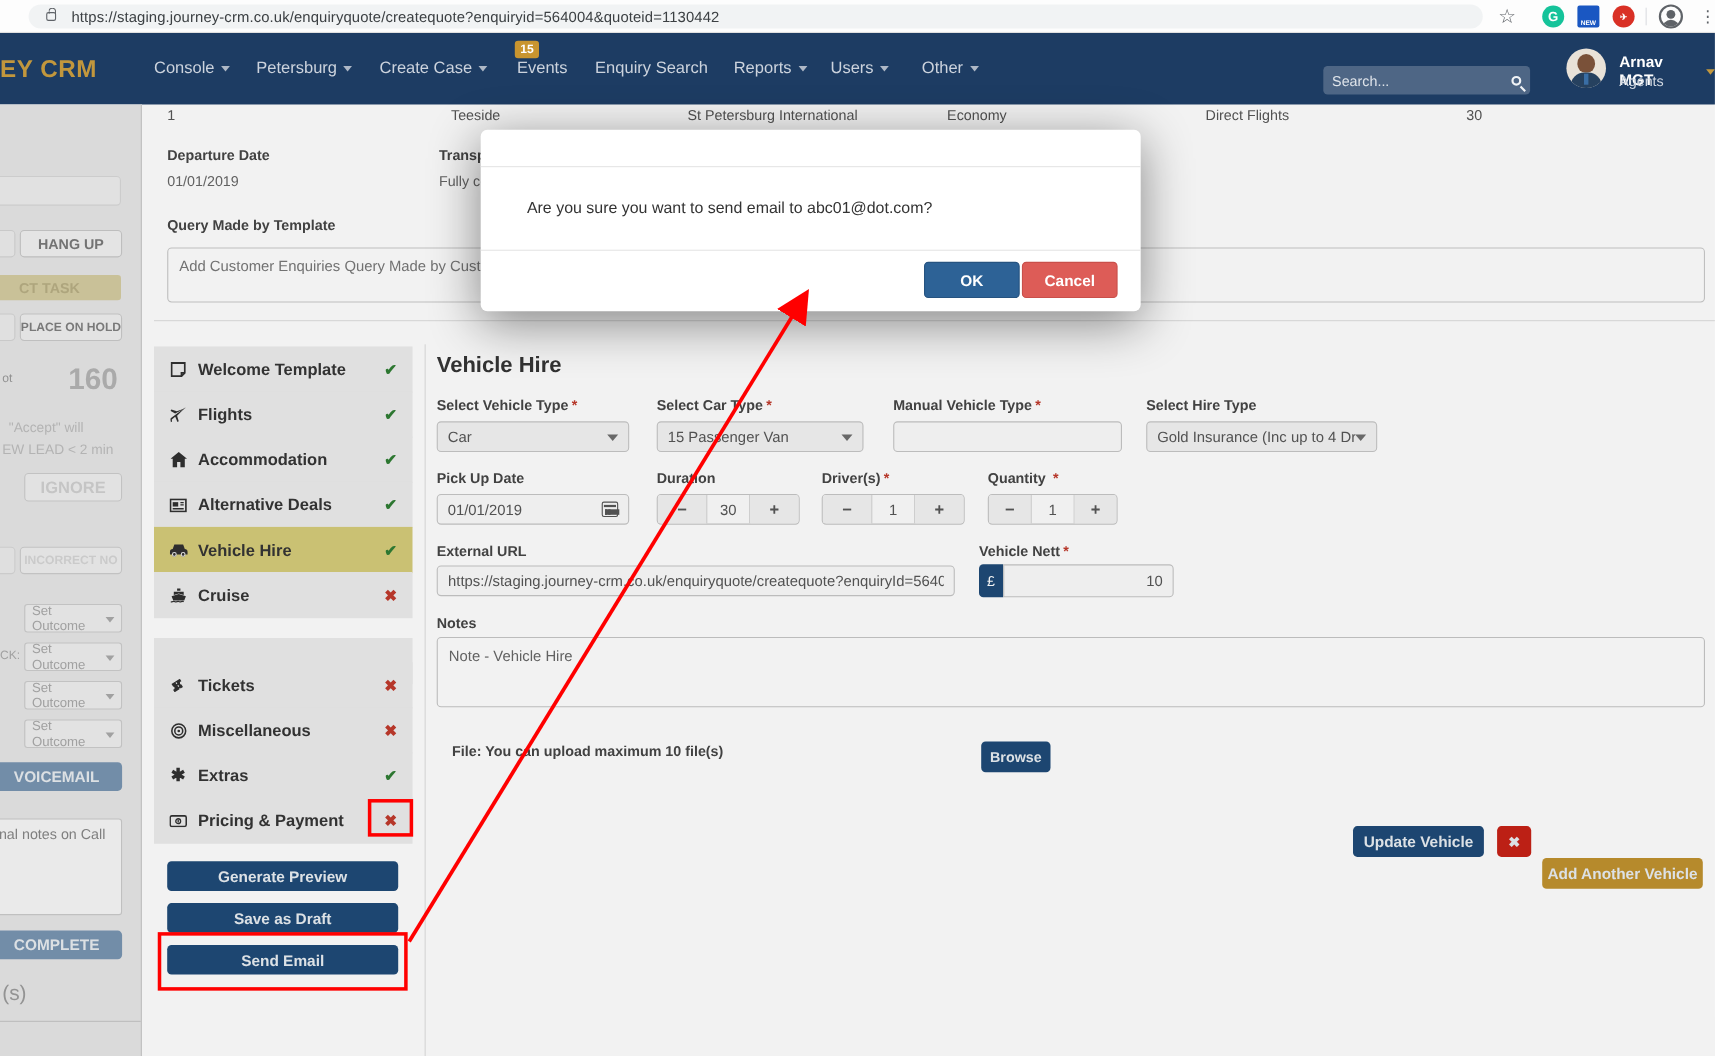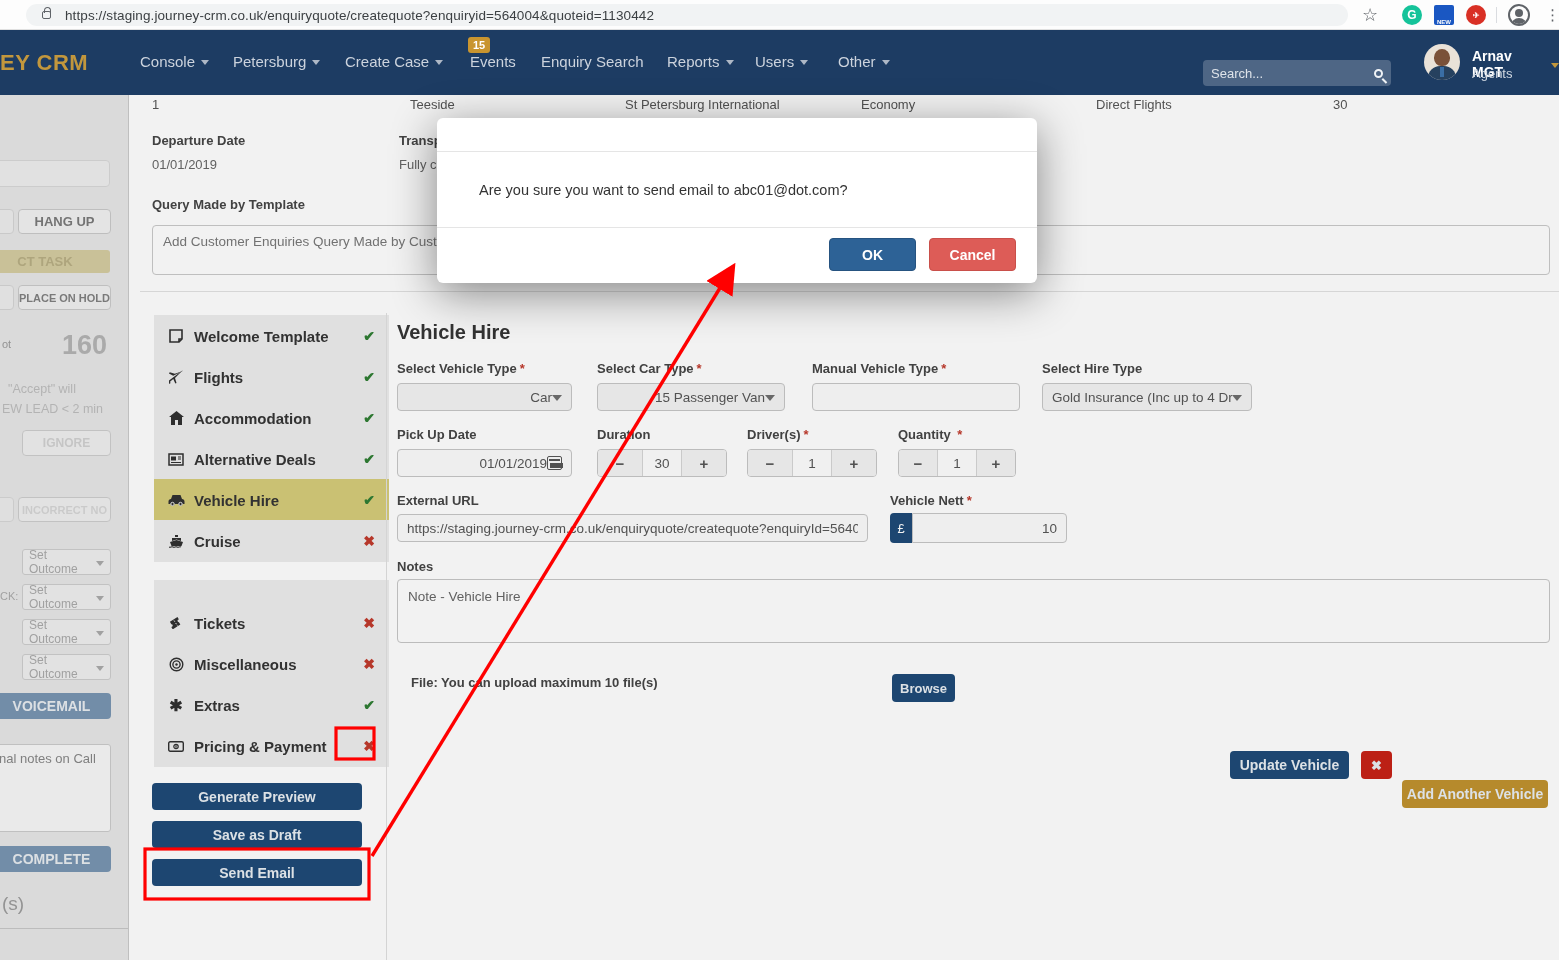--- a/index.html
+++ b/index.html
@@ -52,49 +52,49 @@
 
   
   #phone { left:0; top:95px; width:129px; height:865px; background:#e6e6e6; border-right:1px solid #c9c9c9; }
   .ppbtn { border:1px solid #c3c3c3; background:#f3f3f3; border-radius:4px; font-size:12px; font-weight:bold; color:#666; display:flex; align-items:center; justify-content:center; white-space:nowrap; overflow:hidden; }
   .ppfade { opacity:.45; }
   .ppblue { background:#5d80a5; color:#e9eef3; font-size:14px; font-weight:bold; border-radius:4px; display:flex; align-items:center; justify-content:center; opacity:.8; }
   .outc { left:22px; width:89px; height:26px; background:#f0f0f0; border:1px solid #c6c6c6; border-radius:3px; color:#9a9a9a; font-size:12px; display:flex; align-items:center; justify-content:space-between; padding:0 6px; opacity:.8; }
   .outc .caret { border-top-color:#9a9a9a; }
 
   
-  .mitem { left:140px; width:235px; height:42px; background:#ececec; display:flex; align-items:center; cursor:pointer;margin-left:14px; }
+  .mitem { left:140px; width:235px; height:42px; background:#ececec; display:flex; align-items:center; cursor:pointer; }
   .mitem.active { background:#d5cb79; }
   .mitem .micon { width:18px; margin-left:13px; text-align:center; color:#2f2f2f; font-size:14px; flex:none; display:flex; justify-content:center; }
   .mitem .mlabel { margin-left:9px; font-size:15px; font-weight:bold; color:#333; }
   .mstatus { position:absolute; right:14px; font-size:14px; font-weight:bold; }
   .ok { color:#2e7d32; } .bad { color:#c0392b; }
   .navyb { background:#1d4976; color:#e8edf2; font-weight:bold; font-size:14px; border:none; border-radius:4px; display:flex; align-items:center; justify-content:center; cursor:pointer; }
 
   
   #vdiv { left:386px; top:313px; width:1px; height:647px; background:#e0e0e0; }
   #vtitle { left:397px; top:321px; font-size:20px; font-weight:bold; color:#333; }
-  .selbox { height:28px; background:#f3f3f3; border:1px solid #c6c6c6; border-radius:4px; display:flex; align-items:center; justify-content:flex-end; padding:0 9px; font-size:13.5px; color:#555; cursor:pointer; }
+  .selbox { height:28px; background:#f3f3f3; border:1px solid #c6c6c6; border-radius:4px; display:flex; align-items:center; justify-content:space-between; padding:0 9px; font-size:13.5px; color:#555; cursor:pointer; }
   .selbox .caret { border-top-color:#6d6d6d; border-left-width:5px; border-right-width:5px; border-top-width:6px; }
   .txtin { height:28px; background:#fbfbfb; border:1px solid #c6c6c6; border-radius:4px; font-family:"Liberation Sans",sans-serif; font-size:13.5px; color:#555; padding:0 9px; }
   .stepper { height:28px; display:flex; border:1px solid #c6c6c6; border-radius:4px; overflow:hidden; background:#fdfdfd; }
   .stepper .sbtn { width:44px; background:#f3f3f3; display:flex; align-items:center; justify-content:center; font-size:15px; font-weight:bold; color:#555; cursor:pointer; }
   .stepper .sval { flex:1; display:flex; align-items:center; justify-content:center; font-size:13.5px; color:#555; border-left:1px solid #d5d5d5; border-right:1px solid #d5d5d5; }
   .calic { width:15px; height:14px; border:1.5px solid #555; border-radius:2px; position:relative; }
   .calic:before { content:""; position:absolute; left:1px; top:2px; right:1px; height:1.5px; background:#555; }
   .calic:after { content:""; position:absolute; left:2px; top:6px; width:8px; height:5px; background:linear-gradient(#555,#555); box-shadow:0 0 0 0; border-left:5px double #555; }
   #nettcur { width:22px; height:30px; background:#1d4976; color:#fff; font-size:13px; border-radius:4px 0 0 4px; display:flex; align-items:center; justify-content:center; }
   #notesbox { left:397px; top:579px; width:1153px; height:64px; border:1px solid #c6c6c6; border-radius:4px; font-family:"Liberation Sans",sans-serif; font-size:13.5px; color:#666; padding:9px 10px; resize:none; background:#fff; }
 
   
   #backdrop { left:0; top:95px; width:1559px; height:865px; background:rgba(40,40,40,.06); z-index:8; }
   #modal { left:437px; top:118px; width:600px; height:165px; background:#fff; border-radius:6px; box-shadow:0 10px 45px rgba(0,0,0,.45); z-index:10; }
   #modal .mhead { height:34px; border-bottom:1px solid #e5e5e5; }
   #modal .mbody { height:76px; border-bottom:1px solid #e5e5e5; display:flex; align-items:center; padding-left:42px; font-size:14.5px; color:#333; }
-  #modal .mfoot { height:53px; display:flex; align-items:center; justify-content:flex-end; gap:13px; padding-right:21px; }
+  #modal .mfoot { height:53px; display:flex; align-items:center; justify-content:flex-end; gap:2px; padding-right:21px; }
   .mbtn { width:87px; height:33px; border-radius:4px; font-size:14px; font-weight:bold; color:#fff; display:flex; align-items:center; justify-content:center; cursor:pointer; }
   #okbtn { background:#2d6296; border:1px solid #265380; }
   #cancelbtn { background:#dd5c57; border:1px solid #c94f4a; }
 
   
   #anno { left:0; top:0; width:1559px; height:960px; z-index:20; pointer-events:none; }
 
   
   svg.mic { display:block; }
 </style>
@@ -211,21 +211,21 @@
 
     <div class="abs ppbtn" style="left:-24px;top:190px;width:38px;height:25px;opacity:.5;"></div>
     <div class="abs ppbtn" style="left:18px;top:190px;width:93px;height:25px;opacity:.8;font-size:11px;">PLACE ON HOLD</div>
 
     <span class="abs" style="left:2px;top:243px;font-size:11px;color:#9a9a9a;">ot</span>
     <span class="abs" style="left:62px;top:235px;font-size:27px;font-weight:bold;color:#b3b3b3;">160</span>
 
     <span class="abs" style="left:8px;top:287px;font-size:12.5px;color:#bdbdbd;">"Accept" will</span>
     <span class="abs" style="left:2px;top:307px;font-size:12.5px;color:#bdbdbd;">EW LEAD &lt; 2 min</span>
 
-    <div class="abs ppbtn" style="left:22px;top:335px;width:89px;height:26px;color:#c7c7c7;opacity:.7;font-size:12px;">IGNORE</div>
+    <div class="abs ppbtn" style="left:22px;top:335px;width:89px;height:26px;color:#c7c7c7;opacity:.7;font-size:15px;">IGNORE</div>
 
     <div class="abs ppbtn" style="left:-24px;top:402px;width:38px;height:25px;opacity:.45;"></div>
     <div class="abs ppbtn" style="left:18px;top:402px;width:93px;height:25px;color:#cfcfcf;opacity:.7;font-size:11px;">INCORRECT NO</div>
 
     <div class="abs outc" style="top:454px;">
       <span>Set Outcome</span>
         <span class="caret"></span>
     </div>
     <span class="abs" style="left:0px;top:495px;font-size:11px;color:#9a9a9a;opacity:.8;">CK:</span>
     <div class="abs outc" style="top:489px;">

